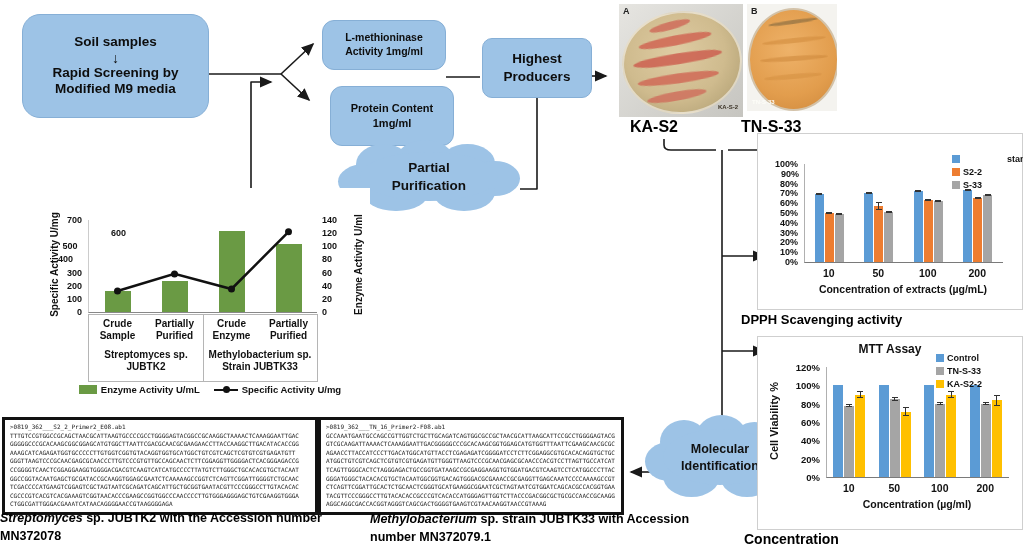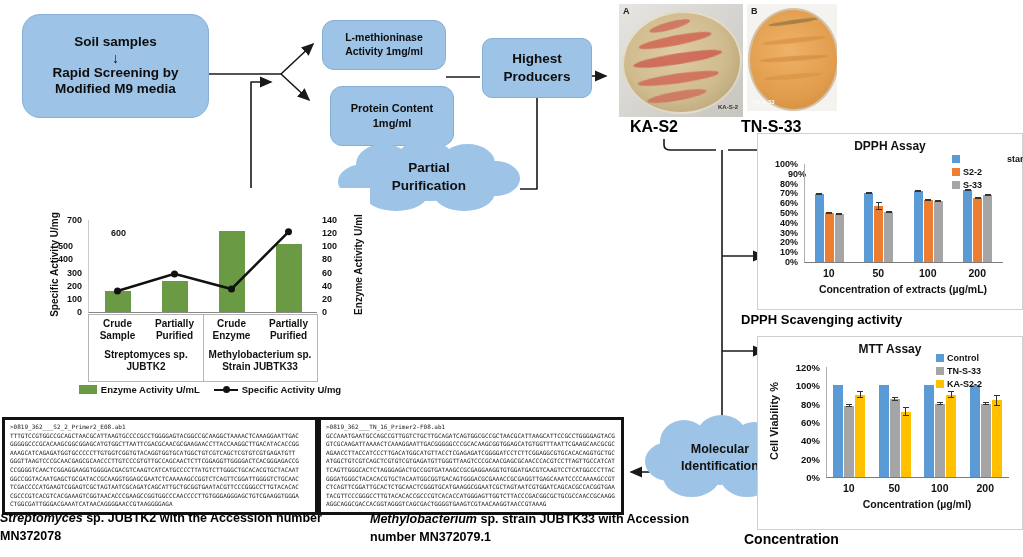--- a/index.html
+++ b/index.html
@@ -137,21 +137,21 @@
   <div class="plate-caption" style="left:741px;top:118px;">TN-S-33</div>
 
   <div id="chart-enzyme" class="panel" style="left:50px;top:188px;width:320px;height:228px;">
       <div style="position: absolute; left: -56px; top: 71px; width: 120px; text-align: center; transform: rotate(-90deg); font-weight: 700; font-size: 10px;">Specific Activity U/mg</div>
       <div style="position: absolute; left: 248px; top: 71px; width: 120px; text-align: center; transform: rotate(-90deg); font-weight: 700; font-size: 10px;">Enzyme Activity U/ml</div>
       <div style="position: absolute; left: 8px; width: 24px; top: 119px; text-align: right; font-weight: 700; font-size: 9px;">0</div>
       <div style="position: absolute; left: 8px; width: 24px; top: 105.857px; text-align: right; font-weight: 700; font-size: 9px;">100</div>
       <div style="position: absolute; left: 8px; width: 24px; top: 92.7143px; text-align: right; font-weight: 700; font-size: 9px;">200</div>
       <div style="position: absolute; left: 8px; width: 24px; top: 79.5714px; text-align: right; font-weight: 700; font-size: 9px;">300</div>
       <div style="position: absolute; left: 8px; width: 24px; top: 66.4286px; text-align: left; font-weight: 700; font-size: 9px;">400</div>
-      <div style="position: absolute; left: 8px; width: 24px; top: 53.2857px; text-align: left; font-weight: 700; font-size: 9px;">500</div>
+      <div style="position: absolute; left: 8px; width: 24px; top: 53.2857px; text-align: center; font-weight: 700; font-size: 9px;">500</div>
       <div style="position: absolute; left: 8px; width: 24px; top: 40.1429px; text-align: right; font-weight: 700; font-size: 9px; padding-left: 44px;">600</div>
       <div style="position: absolute; left: 8px; width: 24px; top: 27px; text-align: right; font-weight: 700; font-size: 9px;">700</div>
       <div style="position: absolute; left: 272px; width: 24px; top: 119px; text-align: left; font-weight: 700; font-size: 9px;">0</div>
       <div style="position: absolute; left: 272px; width: 24px; top: 105.857px; text-align: left; font-weight: 700; font-size: 9px;">20</div>
       <div style="position: absolute; left: 272px; width: 24px; top: 92.7143px; text-align: left; font-weight: 700; font-size: 9px;">40</div>
       <div style="position: absolute; left: 272px; width: 24px; top: 79.5714px; text-align: left; font-weight: 700; font-size: 9px;">60</div>
       <div style="position: absolute; left: 272px; width: 24px; top: 66.4286px; text-align: left; font-weight: 700; font-size: 9px;">80</div>
       <div style="position: absolute; left: 272px; width: 24px; top: 53.2857px; text-align: left; font-weight: 700; font-size: 9px;">100</div>
       <div style="position: absolute; left: 272px; width: 24px; top: 40.1429px; text-align: left; font-weight: 700; font-size: 9px;">120</div>
       <div style="position: absolute; left: 272px; width: 24px; top: 27px; text-align: left; font-weight: 700; font-size: 9px;">140</div>
@@ -188,31 +188,30 @@
         </div>
         <div style="display: flex; align-items: center; gap: 4px;">
           <span style="position: relative; width: 24px; height: 2px; background: rgb(17, 17, 17);">
             <span style="position: absolute; left: 9px; top: -2.5px; width: 7px; height: 7px; border-radius: 50%; background: rgb(17, 17, 17);"></span>
           </span>
           <span style="font-weight: 700; font-size: 9.5px;">Specific Activity U/mg</span>
         </div>
       </div>
     </div>
   <div id="chart-dpph" class="panel chart-box" style="left:757px;top:133px;width:264px;height:175px;">
-      <div style="position: absolute; left: 0px; right: 0px; top: 5px; text-align: center; font-weight: 700; font-size: 12px;">DPPH Assay</div>
       <div style="position: absolute; left: 0px; width: 40px; top: 123px; text-align: right; font-weight: 700; font-size: 9px;">0%</div>
       <div style="position: absolute; left: 0px; width: 40px; top: 113.2px; text-align: right; font-weight: 700; font-size: 9px;">10%</div>
       <div style="position: absolute; left: 0px; width: 40px; top: 103.4px; text-align: right; font-weight: 700; font-size: 9px;">20%</div>
       <div style="position: absolute; left: 0px; width: 40px; top: 93.6px; text-align: right; font-weight: 700; font-size: 9px;">30%</div>
       <div style="position: absolute; left: 0px; width: 40px; top: 83.8px; text-align: right; font-weight: 700; font-size: 9px;">40%</div>
       <div style="position: absolute; left: 0px; width: 40px; top: 74px; text-align: right; font-weight: 700; font-size: 9px;">50%</div>
       <div style="position: absolute; left: 0px; width: 40px; top: 64.2px; text-align: right; font-weight: 700; font-size: 9px;">60%</div>
       <div style="position: absolute; left: 0px; width: 40px; top: 54.4px; text-align: right; font-weight: 700; font-size: 9px;">70%</div>
       <div style="position: absolute; left: 0px; width: 40px; top: 44.6px; text-align: right; font-weight: 700; font-size: 9px;">80%</div>
-      <div style="position: absolute; left: 8px; width: 40px; top: 34.8px; text-align: right; font-weight: 700; font-size: 9px;">90%</div>
+      <div style="position: absolute; left: 1px; width: 40px; top: 34.8px; text-align: right; font-weight: 700; font-size: 9px;">90%</div>
       <div style="position: absolute; left: 0px; width: 40px; top: 25px; text-align: right; font-weight: 700; font-size: 9px;">100%</div>
       <div style="position: absolute; left: 46px; top: 30px; width: 198px; height: 98px; border-left: 1px solid rgb(176, 176, 176); border-bottom: 1.5px solid rgb(122, 122, 122);">
         <div style="position: absolute; left: 9.75px; bottom: 0px; width: 9px; height: 67.62px; background: rgb(91, 155, 213);"></div>
         <div class="err" style="position: absolute; left: 13.75px; top: 29.4px; width: 1px; height: 1.96px; background: rgb(51, 51, 51);"></div>
         <div style="position: absolute; left: 59.25px; bottom: 0px; width: 9px; height: 68.6px; background: rgb(91, 155, 213);"></div>
         <div class="err" style="position: absolute; left: 63.25px; top: 28.42px; width: 1px; height: 1.96px; background: rgb(51, 51, 51);"></div>
         <div style="position: absolute; left: 108.75px; bottom: 0px; width: 9px; height: 70.56px; background: rgb(91, 155, 213);"></div>
         <div class="err" style="position: absolute; left: 112.75px; top: 26.46px; width: 1px; height: 1.96px; background: rgb(51, 51, 51);"></div>
         <div style="position: absolute; left: 158.25px; bottom: 0px; width: 9px; height: 71.54px; background: rgb(91, 155, 213);"></div>
         <div class="err" style="position: absolute; left: 162.25px; top: 25.48px; width: 1px; height: 1.96px; background: rgb(51, 51, 51);"></div>

